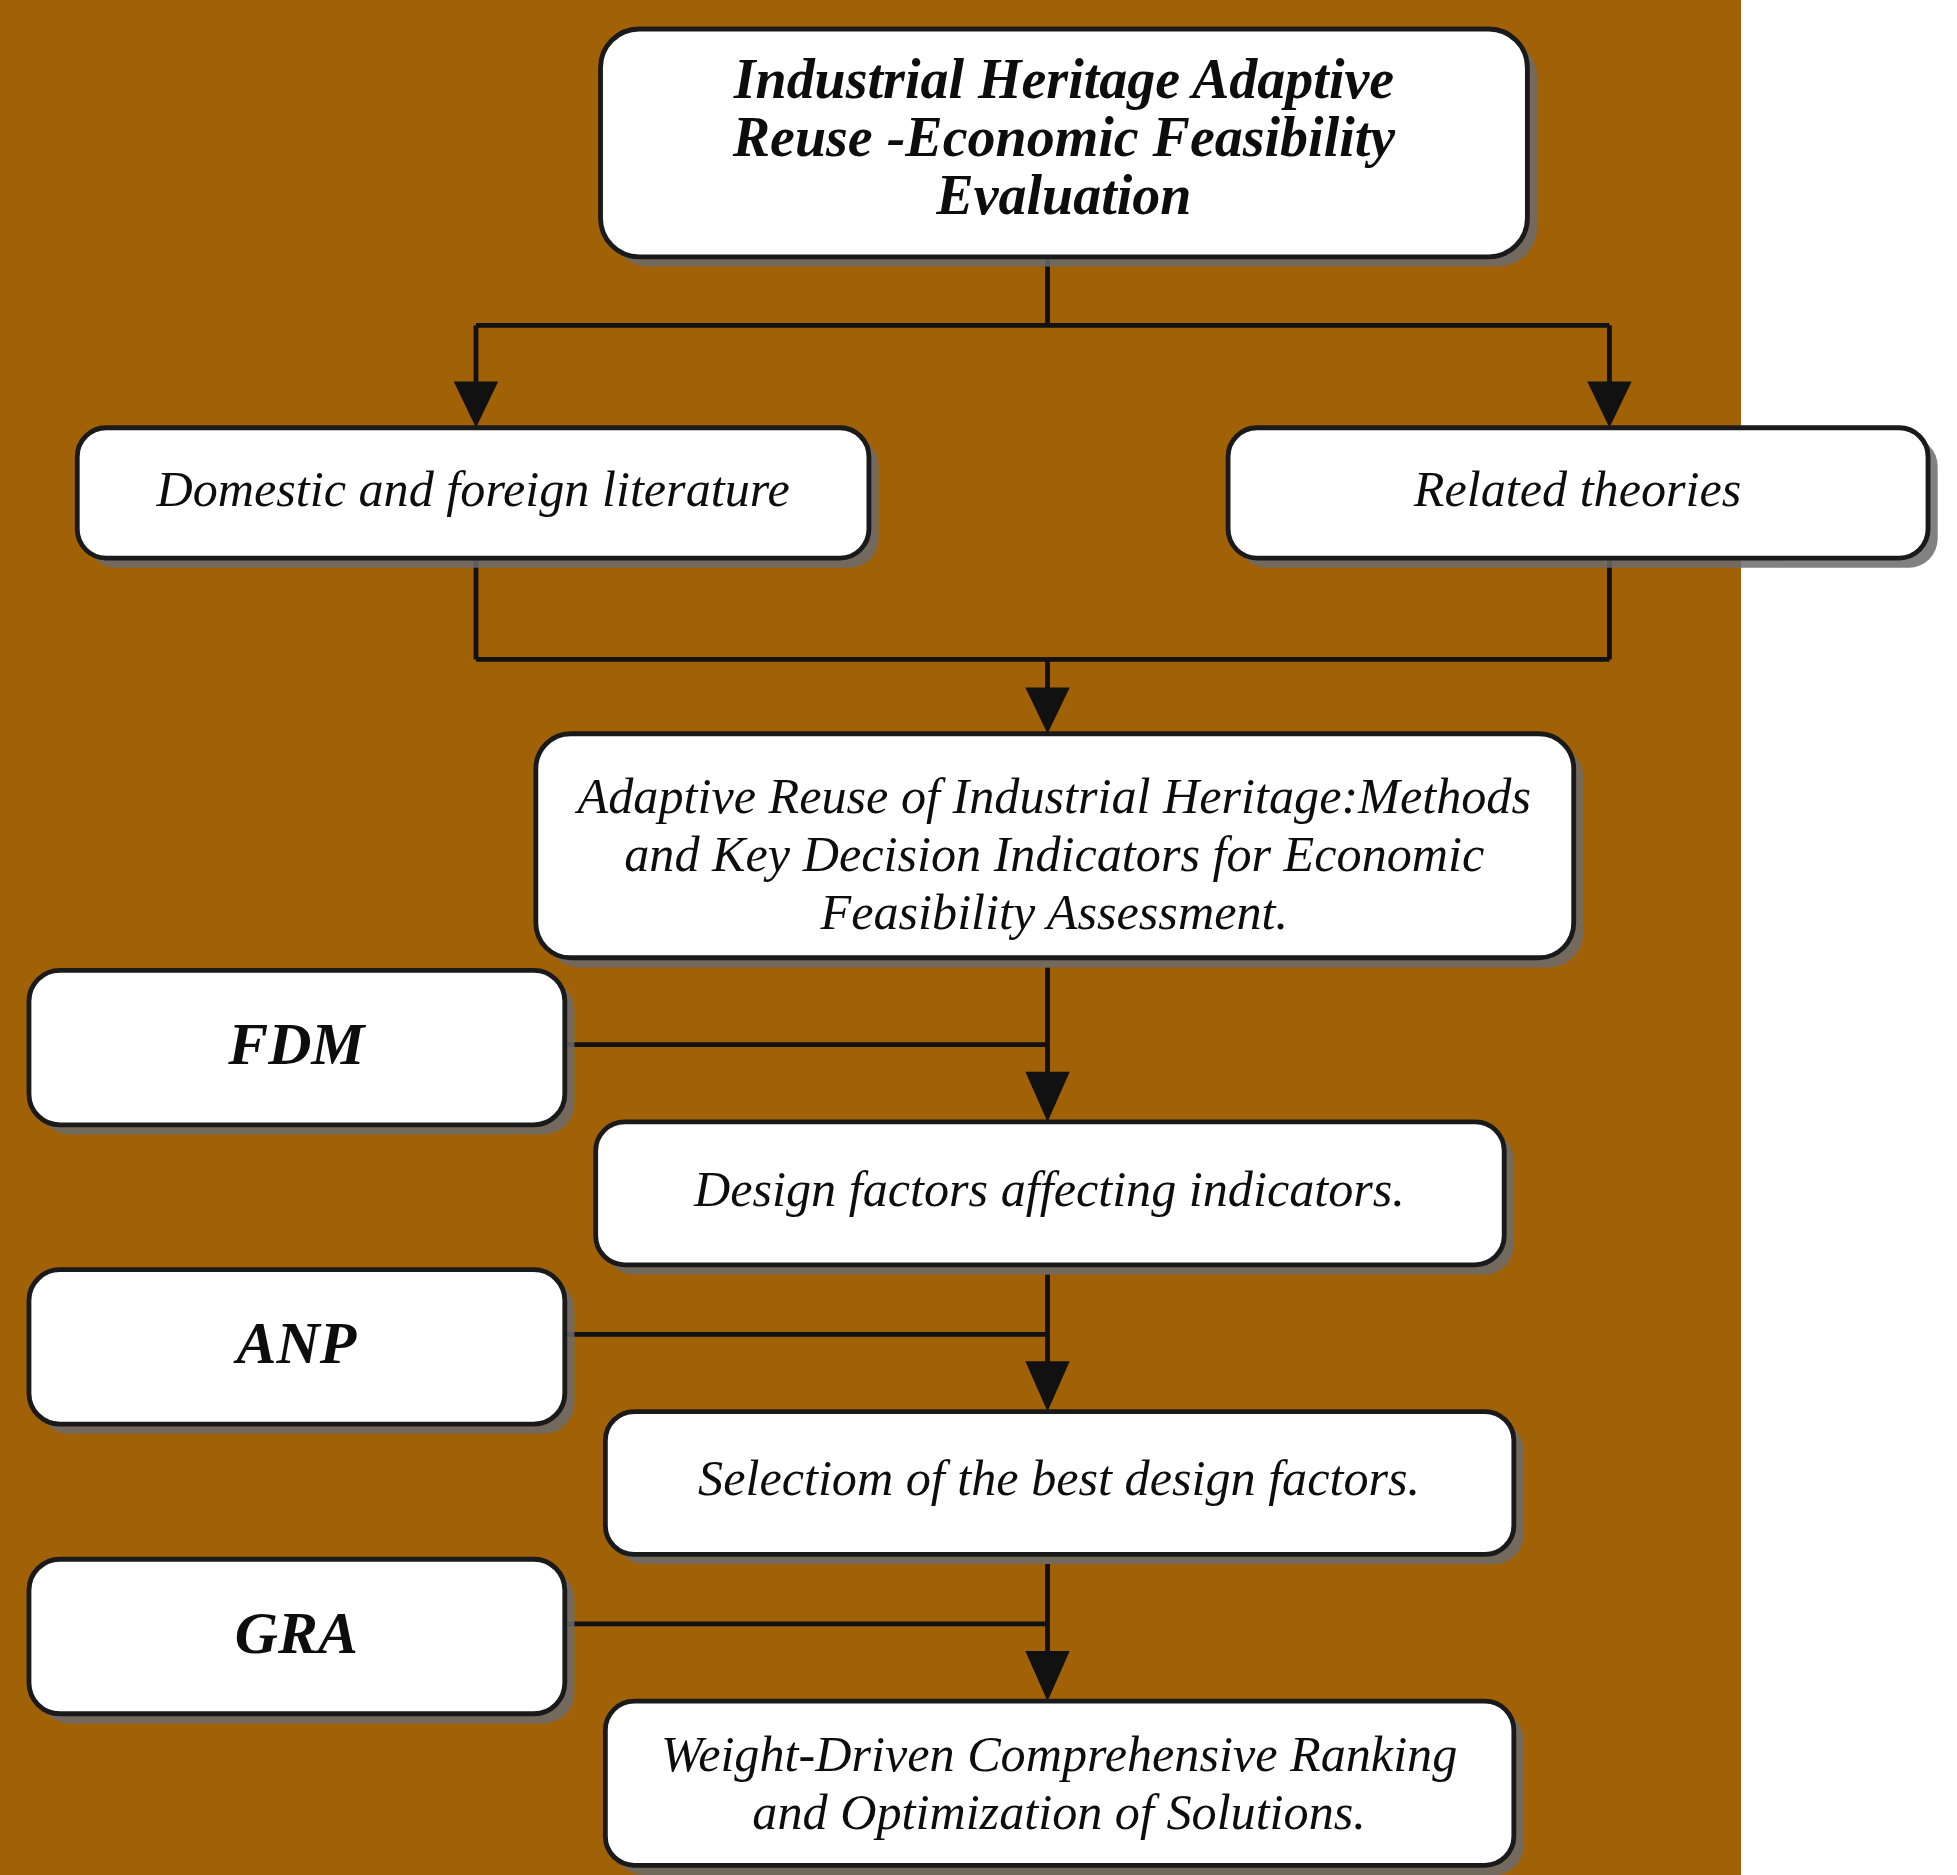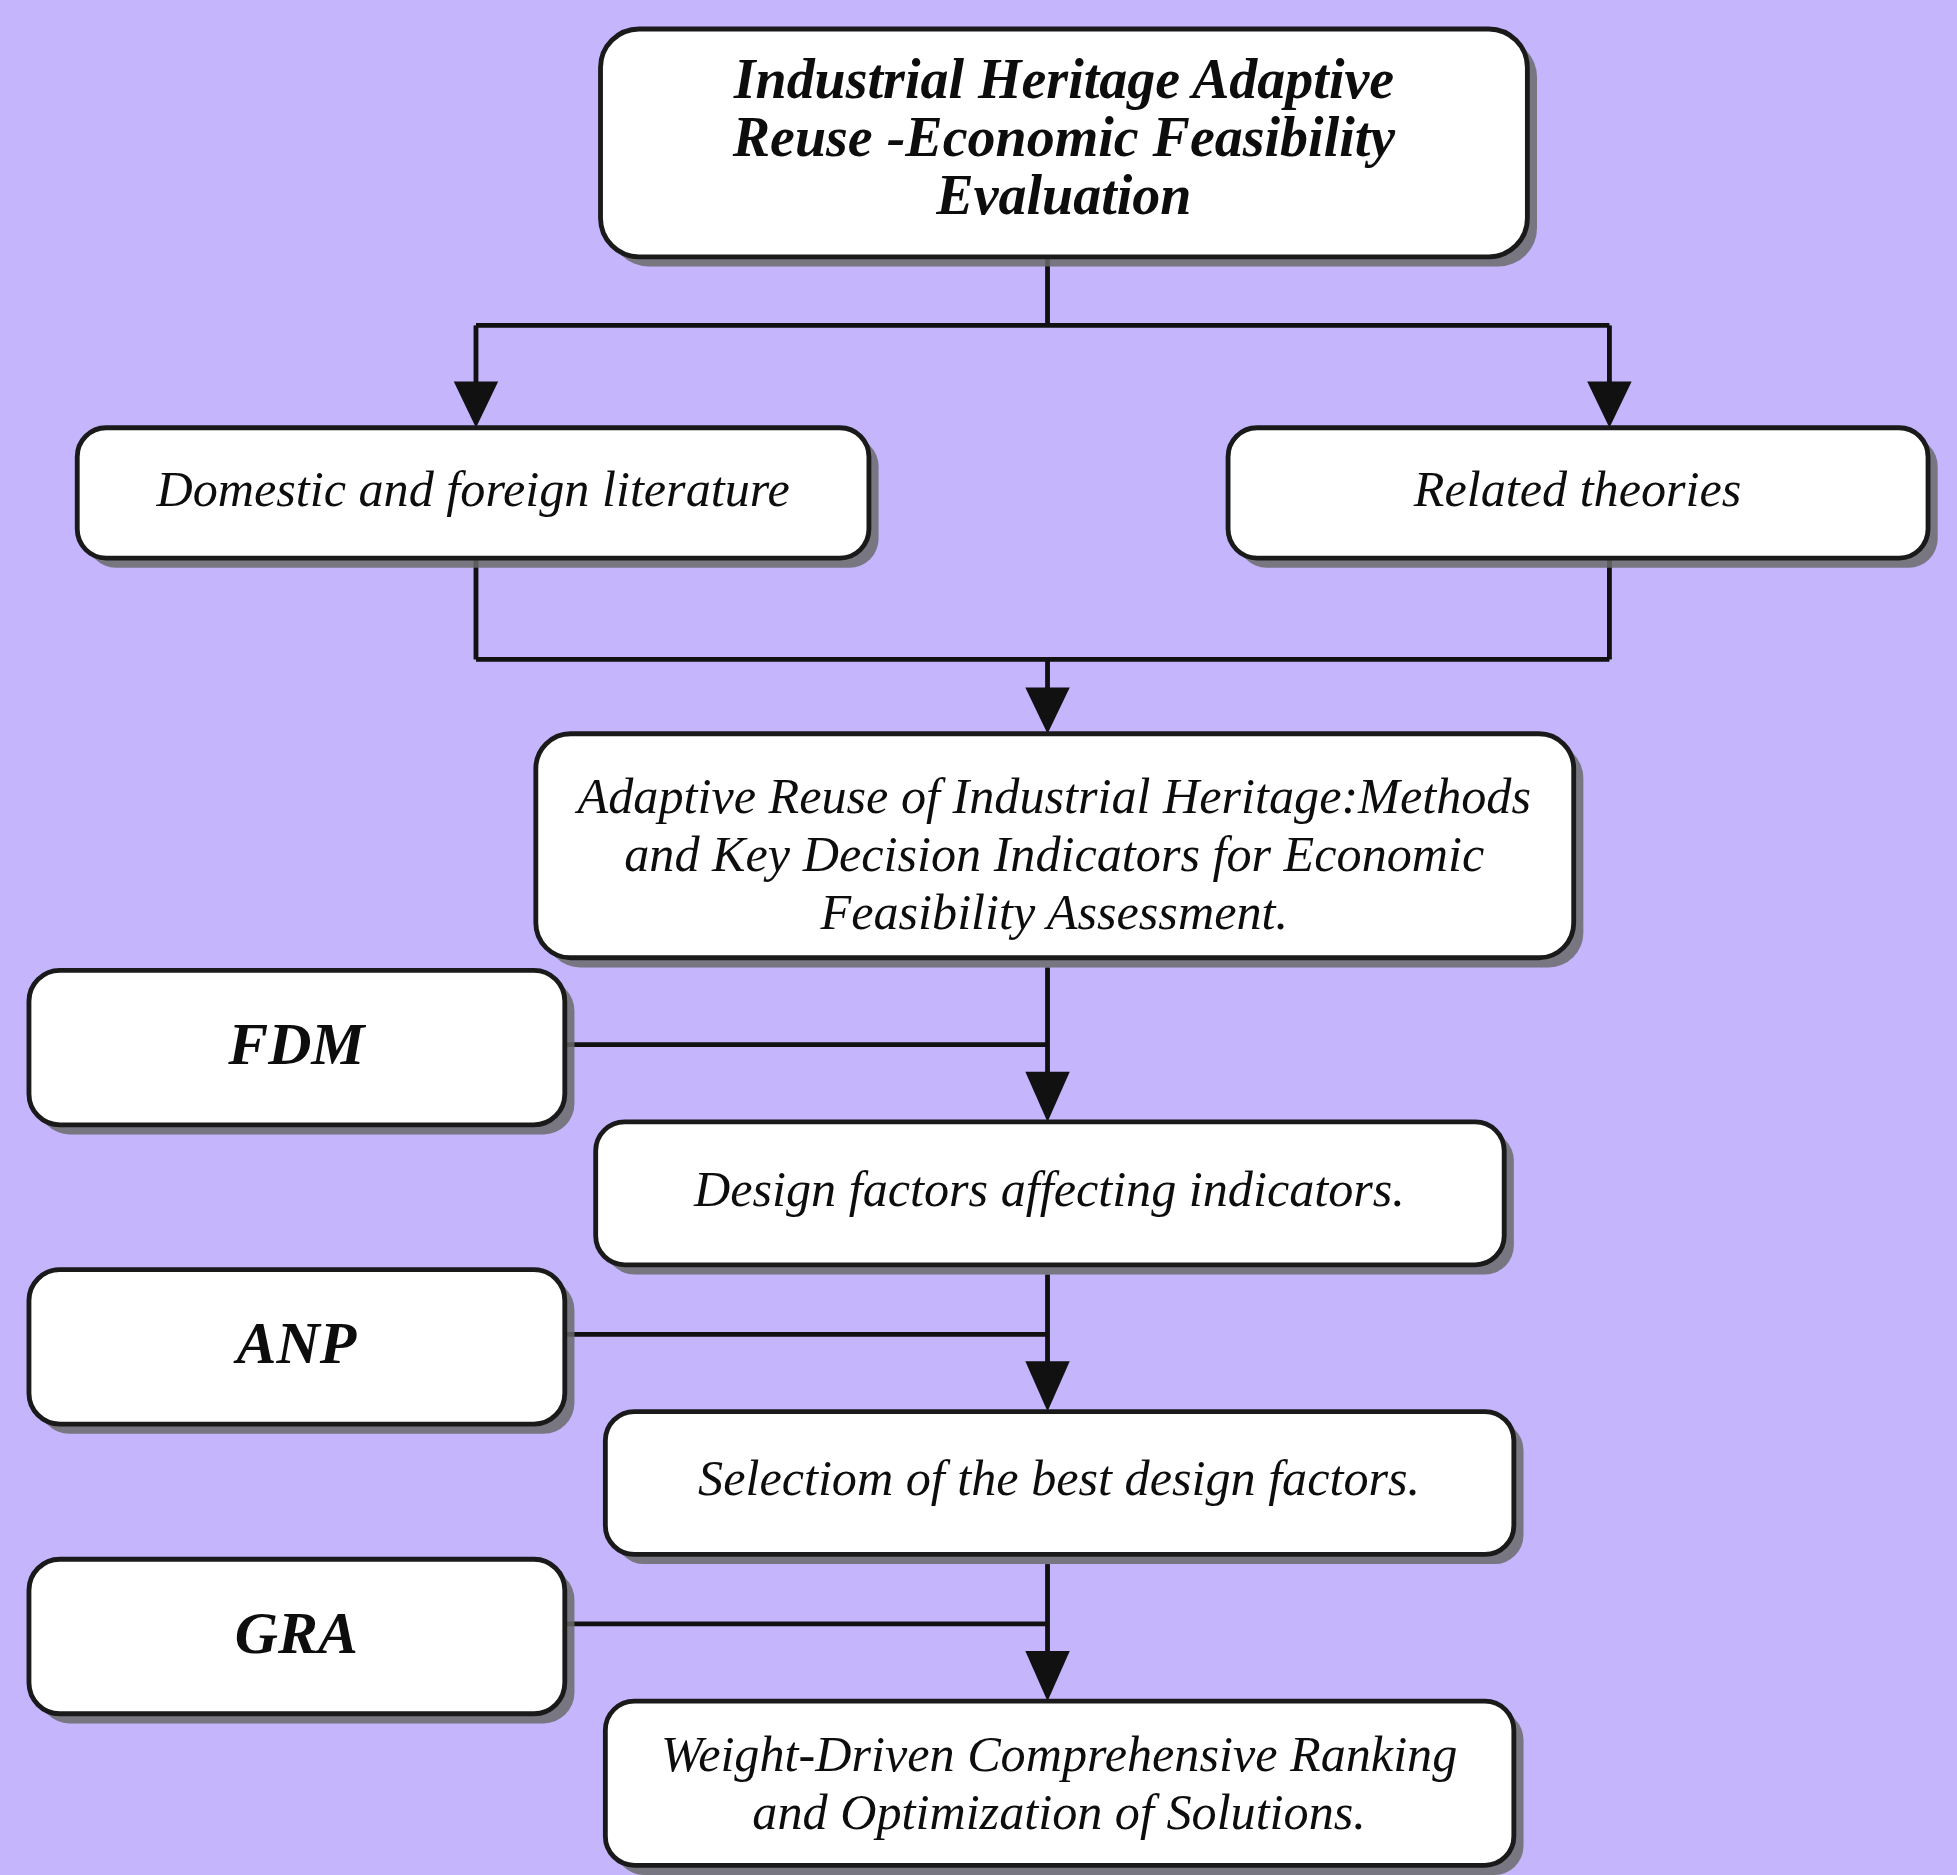--- a/index.html
+++ b/index.html
@@ -8,23 +8,23 @@
     background: #ffffff;
   }
   body {
     width: 1957px;
     height: 1875px;
     overflow: hidden;
     font-family: "Liberation Serif", "DejaVu Serif", serif;
   }
   #diagram-root {
     position: relative;
-    width: 1957px;
+    width: 1741px;
     height: 1875px;
-    background: #c4b5fd;
+    background: #a16207;
   }
   svg.flow {
     position: absolute;
     top: 0;
     left: 0;
     width: 1957px;
     height: 1875px;
     display: block;
   }
   .node-box {

